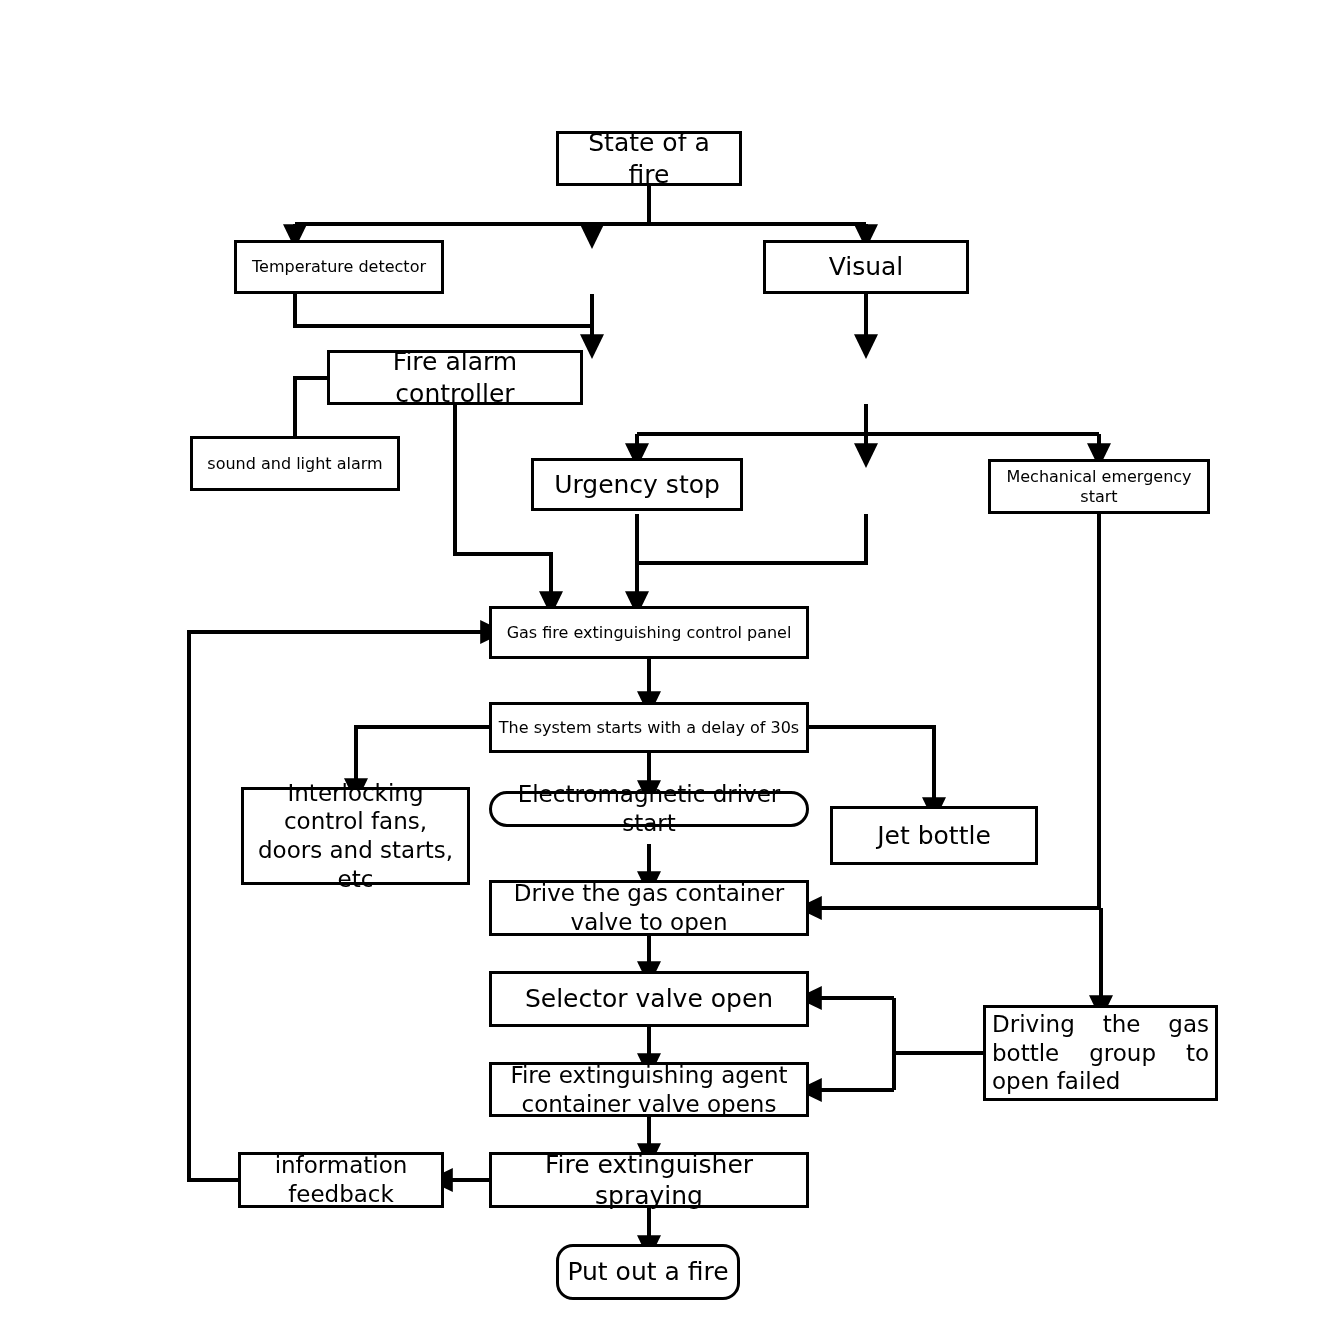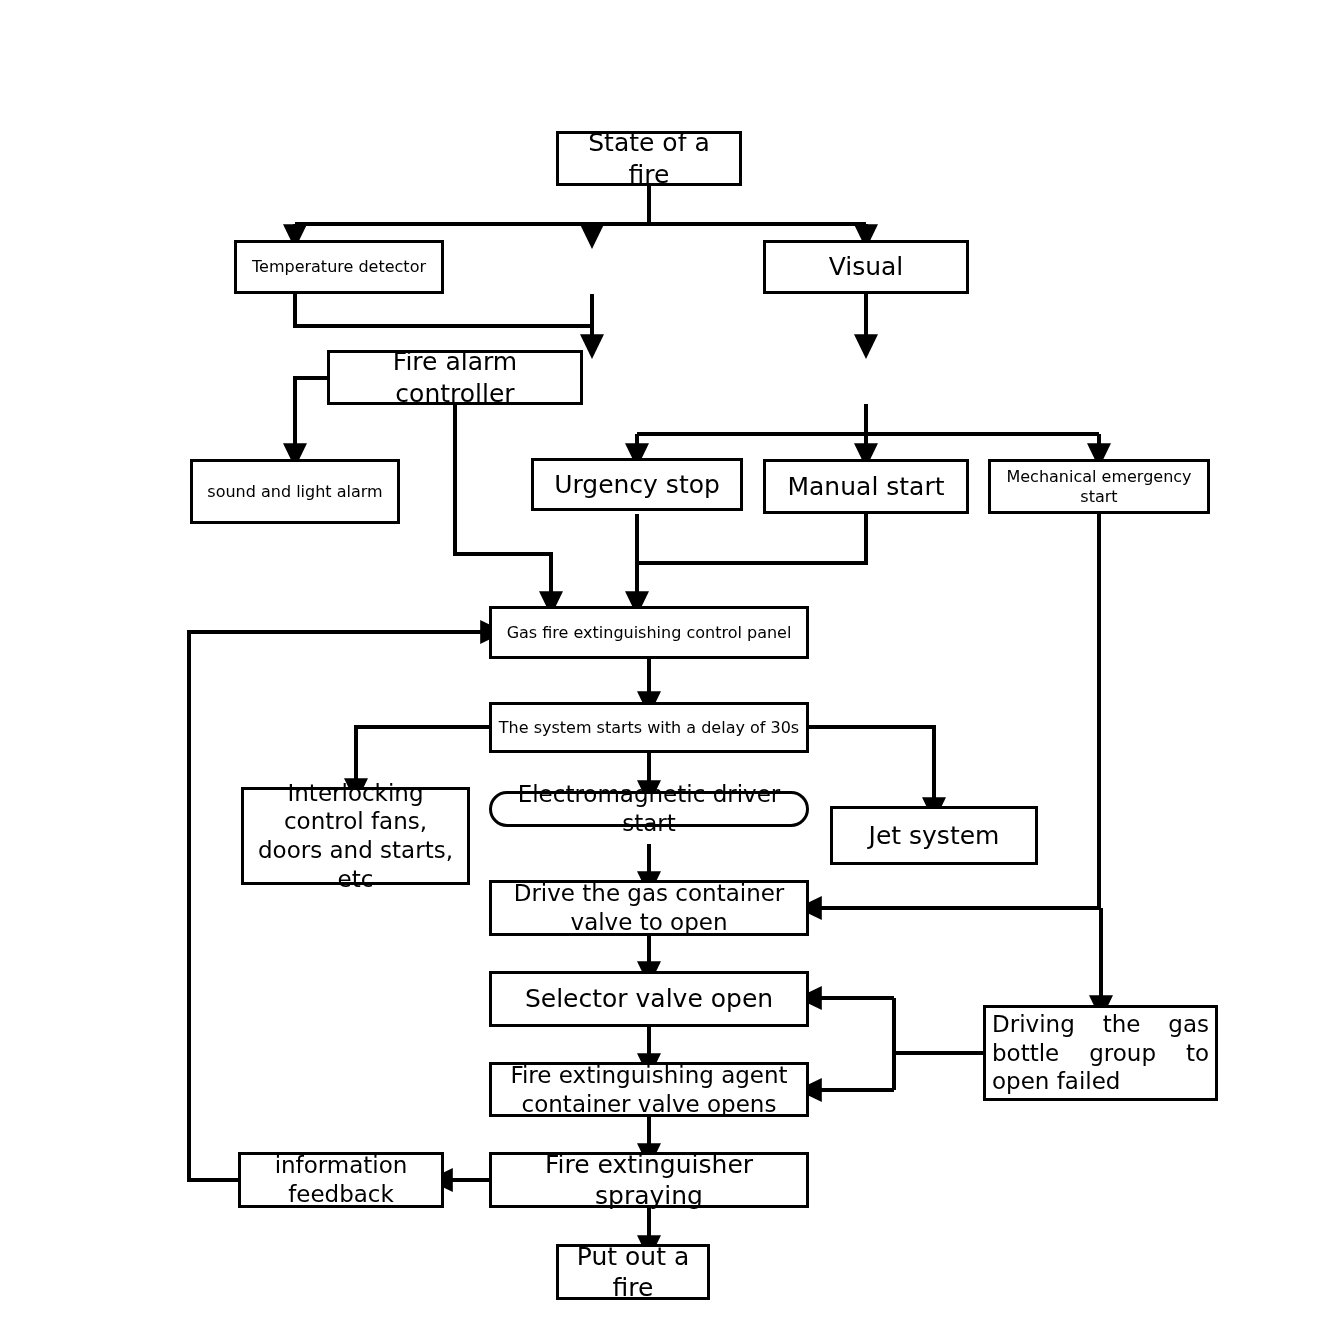--- a/index.html
+++ b/index.html
@@ -126,31 +126,28 @@
 
   <div class="node fs-xl" style="left:763px; top:240px; width:206px; height:54px;">
     <span>Visual</span>
   </div>
 
   <div class="node fs-xl" style="left:327px; top:350px; width:256px; height:55px;">
     <span>Fire alarm controller</span>
   </div>
 
 
-  <div class="node fs-sm" style="left:190px; top:459px; width:210px; height:65px;">
+  <div class="node fs-sm" style="left:190px; top:436px; width:210px; height:55px;">
     <span>sound and light alarm</span>
   </div>
 
   <div class="node fs-xl" style="left:531px; top:458px; width:212px; height:53px;">
     <span>Urgency stop</span>
   </div>
 
-  <div class="node fs-xl" style="left:763px; top:459px; width:206px; height:55px;">
-    <span>Manual start</span>
-  </div>
 
   <div class="node fs-sm" style="left:988px; top:459px; width:222px; height:55px;">
     <span>Mechanical emergency start</span>
   </div>
 
   <div class="node fs-sm" style="left:489px; top:606px; width:320px; height:53px;">
     <span>Gas fire extinguishing control panel</span>
   </div>
 
   <div class="node fs-sm" style="left:489px; top:702px; width:320px; height:51px;">
@@ -159,21 +156,21 @@
 
   <div class="node fs-lg" style="left:241px; top:787px; width:229px; height:98px;">
     <span>Interlocking control fans, doors and starts, etc</span>
   </div>
 
   <div class="node fs-lg" style="left:489px; top:791px; width:320px; height:36px;border-radius:20px;">
     <span>Electromagnetic driver start</span>
   </div>
 
   <div class="node fs-xl" style="left:830px; top:806px; width:208px; height:59px;">
-    <span>Jet system</span>
+    <span>Jet bottle</span>
   </div>
 
   <div class="node fs-lg" style="left:489px; top:880px; width:320px; height:56px;">
     <span>Drive the gas container valve to open</span>
   </div>
 
   <div class="node fs-xl" style="left:489px; top:971px; width:320px; height:56px;">
     <span>Selector valve open</span>
   </div>
 
@@ -187,17 +184,17 @@
 
   <div class="node fs-xl" style="left:489px; top:1152px; width:320px; height:56px;">
 
     <span>Fire extinguisher spraying</span>
   </div>
 
   <div class="node fs-lg" style="left:238px; top:1152px; width:206px; height:56px;">
     <span>information feedback</span>
   </div>
 
-  <div class="node fs-xl" style="left:556px; top:1244px; width:154px; height:56px;">
+  <div class="node fs-xl" style="left:556px; top:1244px; width:184px; height:56px;border-radius:17px;">
     <span>Put out a fire</span>
   </div>
 
 </div>
 
 </body></html>

